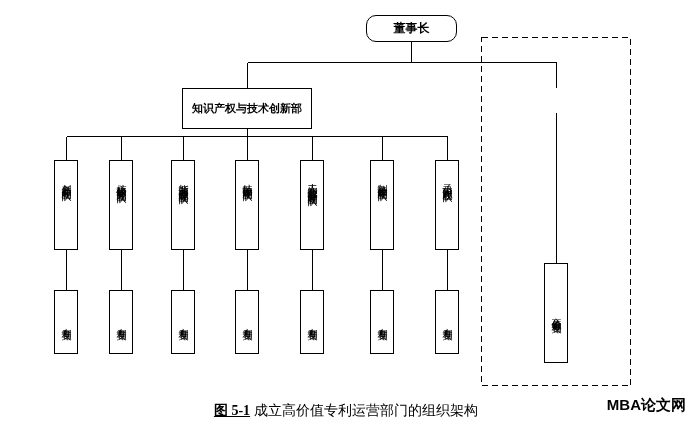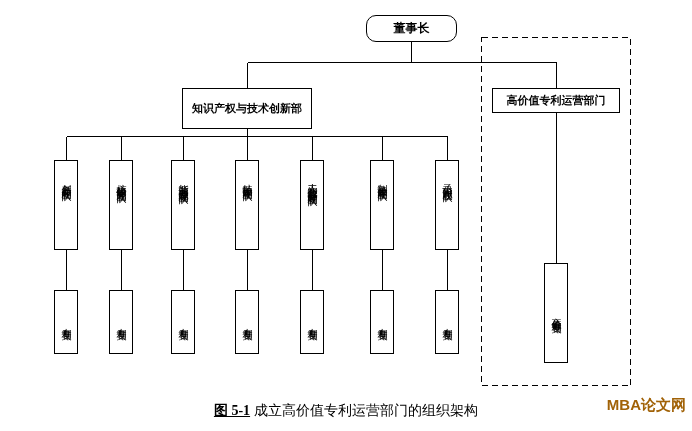--- a/index.html
+++ b/index.html
@@ -118,23 +118,20 @@
   </svg>
 
   <div class="box hbox chairman">
     <span>董事长</span>
   </div>
 
   <div class="box hbox ip-dept">
     <span>知识产权与技术创新部</span>
   </div>
 
-  <div class="box hbox hv-dept">
-    <span>高价值专利运营部门</span>
-  </div>
 
   <div class="box team t1">
     <span class="vtext vwrap">创新产品专利团队</span>
   </div>
   <div class="box team t2">
     <span class="vtext vwrap">核心技术研究专利团队</span>
   </div>
   <div class="box team t3">
     <span class="vtext vwrap">能源与动力系统专利团队</span>
   </div>
@@ -175,16 +172,16 @@
 
   <div class="box hv-spec">
     <span class="vtext">高价值专利专员</span>
   </div>
 
   <div class="caption">
     <span class="prefix">图 5-1</span><span>成立高价值专利运营部门的组织架构</span>
   </div>
 
   <div class="watermark">
-    <div class="wm-title" style="color: #a16207;">MBA论文网</div>
+    <div class="wm-title" style="color: #000000;">MBA论文网</div>
   </div>
 
 </div>
 
 </body></html>

